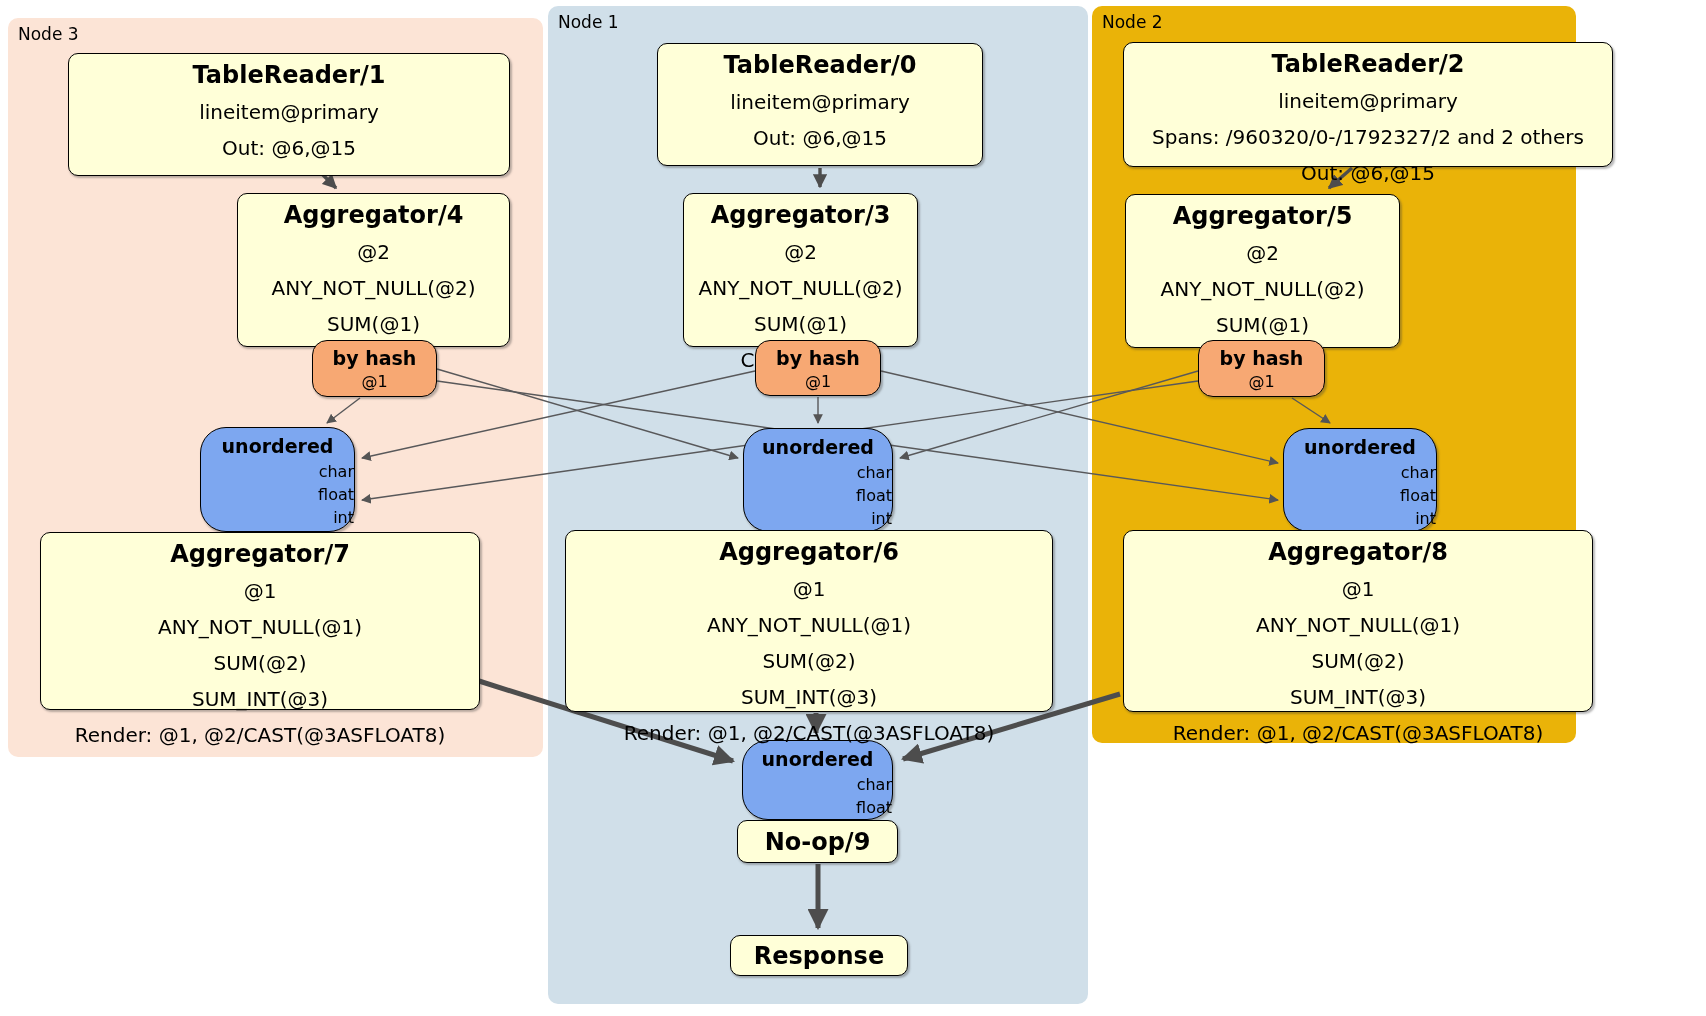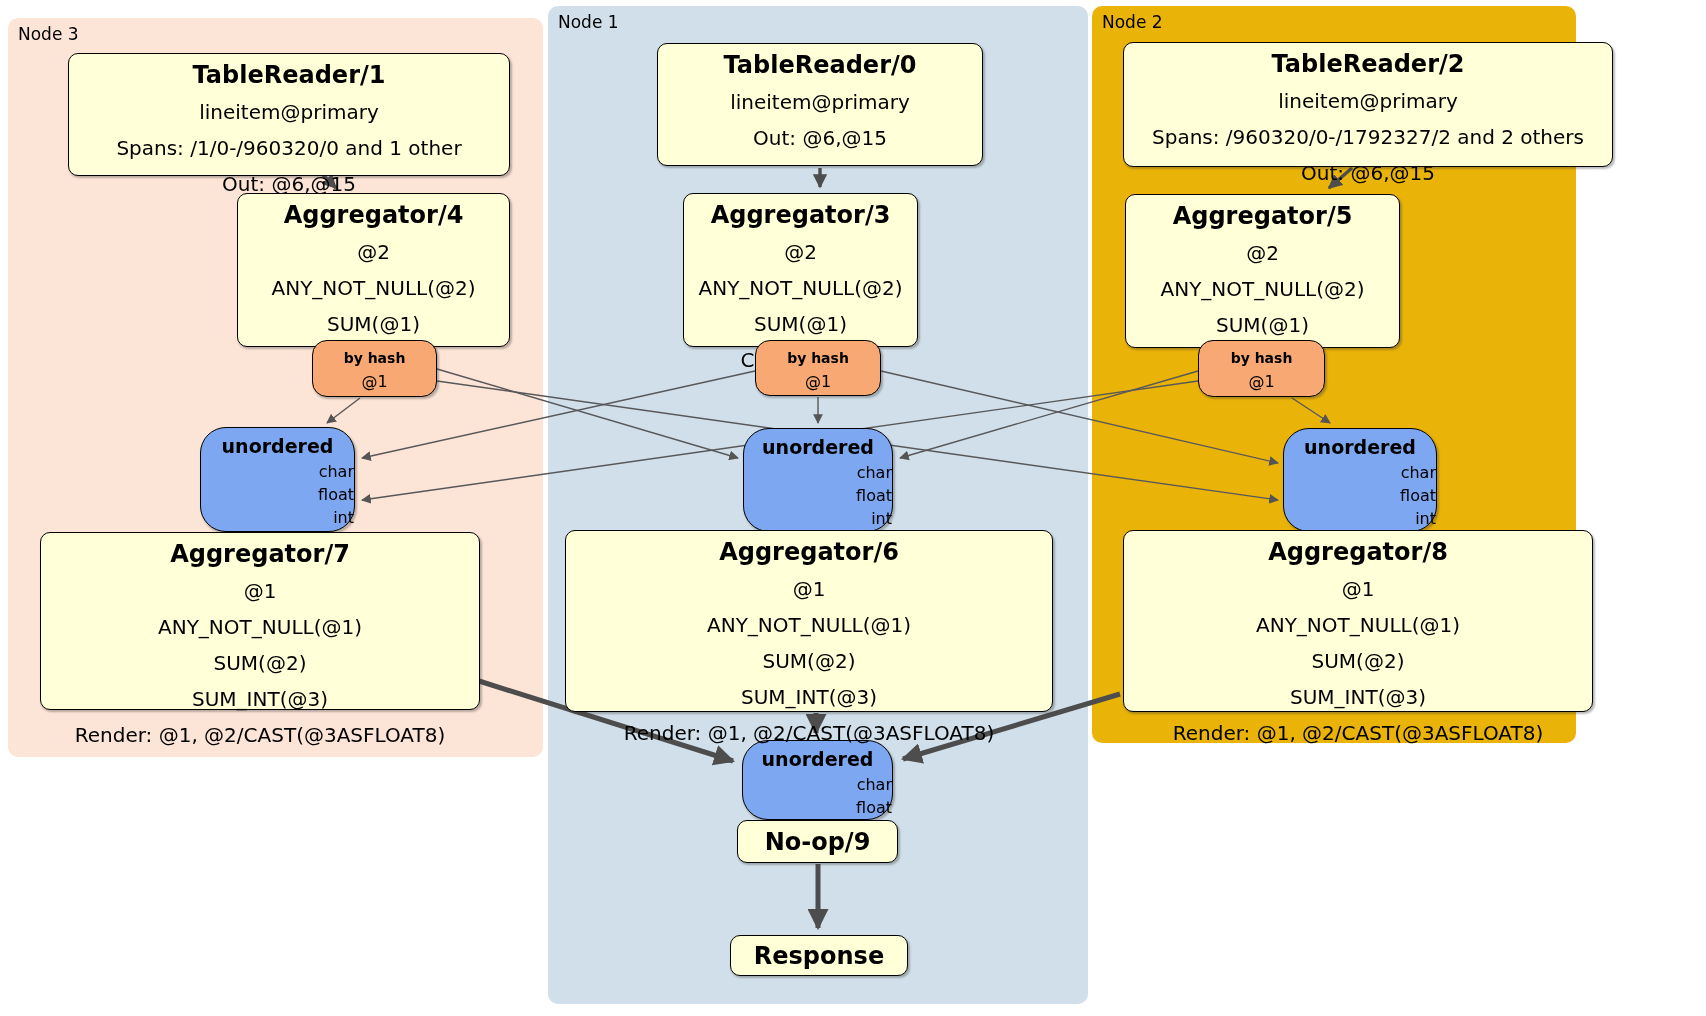--- a/index.html
+++ b/index.html
@@ -12,21 +12,21 @@
   #ng2{left:1092px;top:6px;width:484px;height:737px;background:#eab308;}
   svg.edges{position:absolute;left:0;top:0;z-index:3;}
   .proc,.router,.sync{position:absolute;box-sizing:border-box;text-align:center;
         border:1.6px solid #000;box-shadow:1.5px 2px 2px rgba(60,60,60,0.35);}
   .proc{background:#ffffd8;border-radius:10px;z-index:5;padding-top:6px;}
   .proc .t{font-weight:bold;font-size:24px;line-height:30px;}
   .proc .l{font-size:20px;line-height:27px;white-space:nowrap;margin-top:9px;}
   .proc.small{padding-top:0;display:flex;align-items:center;justify-content:center;}
   .proc.small .t{font-size:24px;line-height:24px;}
   .router{background:#f7a873;border-radius:15px;z-index:6;padding-top:4px;}
-  .router .t{font-weight:bold;font-size:14px;line-height:26px;}
+  .router .t{font-weight:bold;font-size:19px;line-height:26px;}
   .router .d{font-size:16px;line-height:21px;}
   .sync{background:#7da7f0;border-radius:26px;z-index:4;padding-top:5px;}
   .sync .t{font-weight:bold;font-size:19px;line-height:27px;}
   .sync .d{font-size:16px;line-height:23px;text-align:right;}
 </style>
 </head>
 <body>
 
 <div id="canvas">
 
@@ -96,21 +96,20 @@
   </div>
   <div class="sync" style="left:742px;top:740px;width:151px;height:80px">
     <div class="t">unordered</div>
     <div class="d">char</div>
     <div class="d">float</div>
   </div>
 
   <div class="proc" style="left:68px;top:53px;width:442px;height:123px">
     <div class="t">TableReader/1</div>
     <div class="l">lineitem@primary</div>
-    <div class="l">Spans: /1/0-/960320/0 and 1 other</div>
     <div class="l">Out: @6,@15</div>
   </div>
   <div class="proc" style="left:657px;top:43px;width:326px;height:123px">
     <div class="t">TableReader/0</div>
     <div class="l">lineitem@primary</div>
     <div class="l">Out: @6,@15</div>
   </div>
   <div class="proc" style="left:1123px;top:42px;width:490px;height:125px">
     <div class="t">TableReader/2</div>
     <div class="l">lineitem@primary</div>

